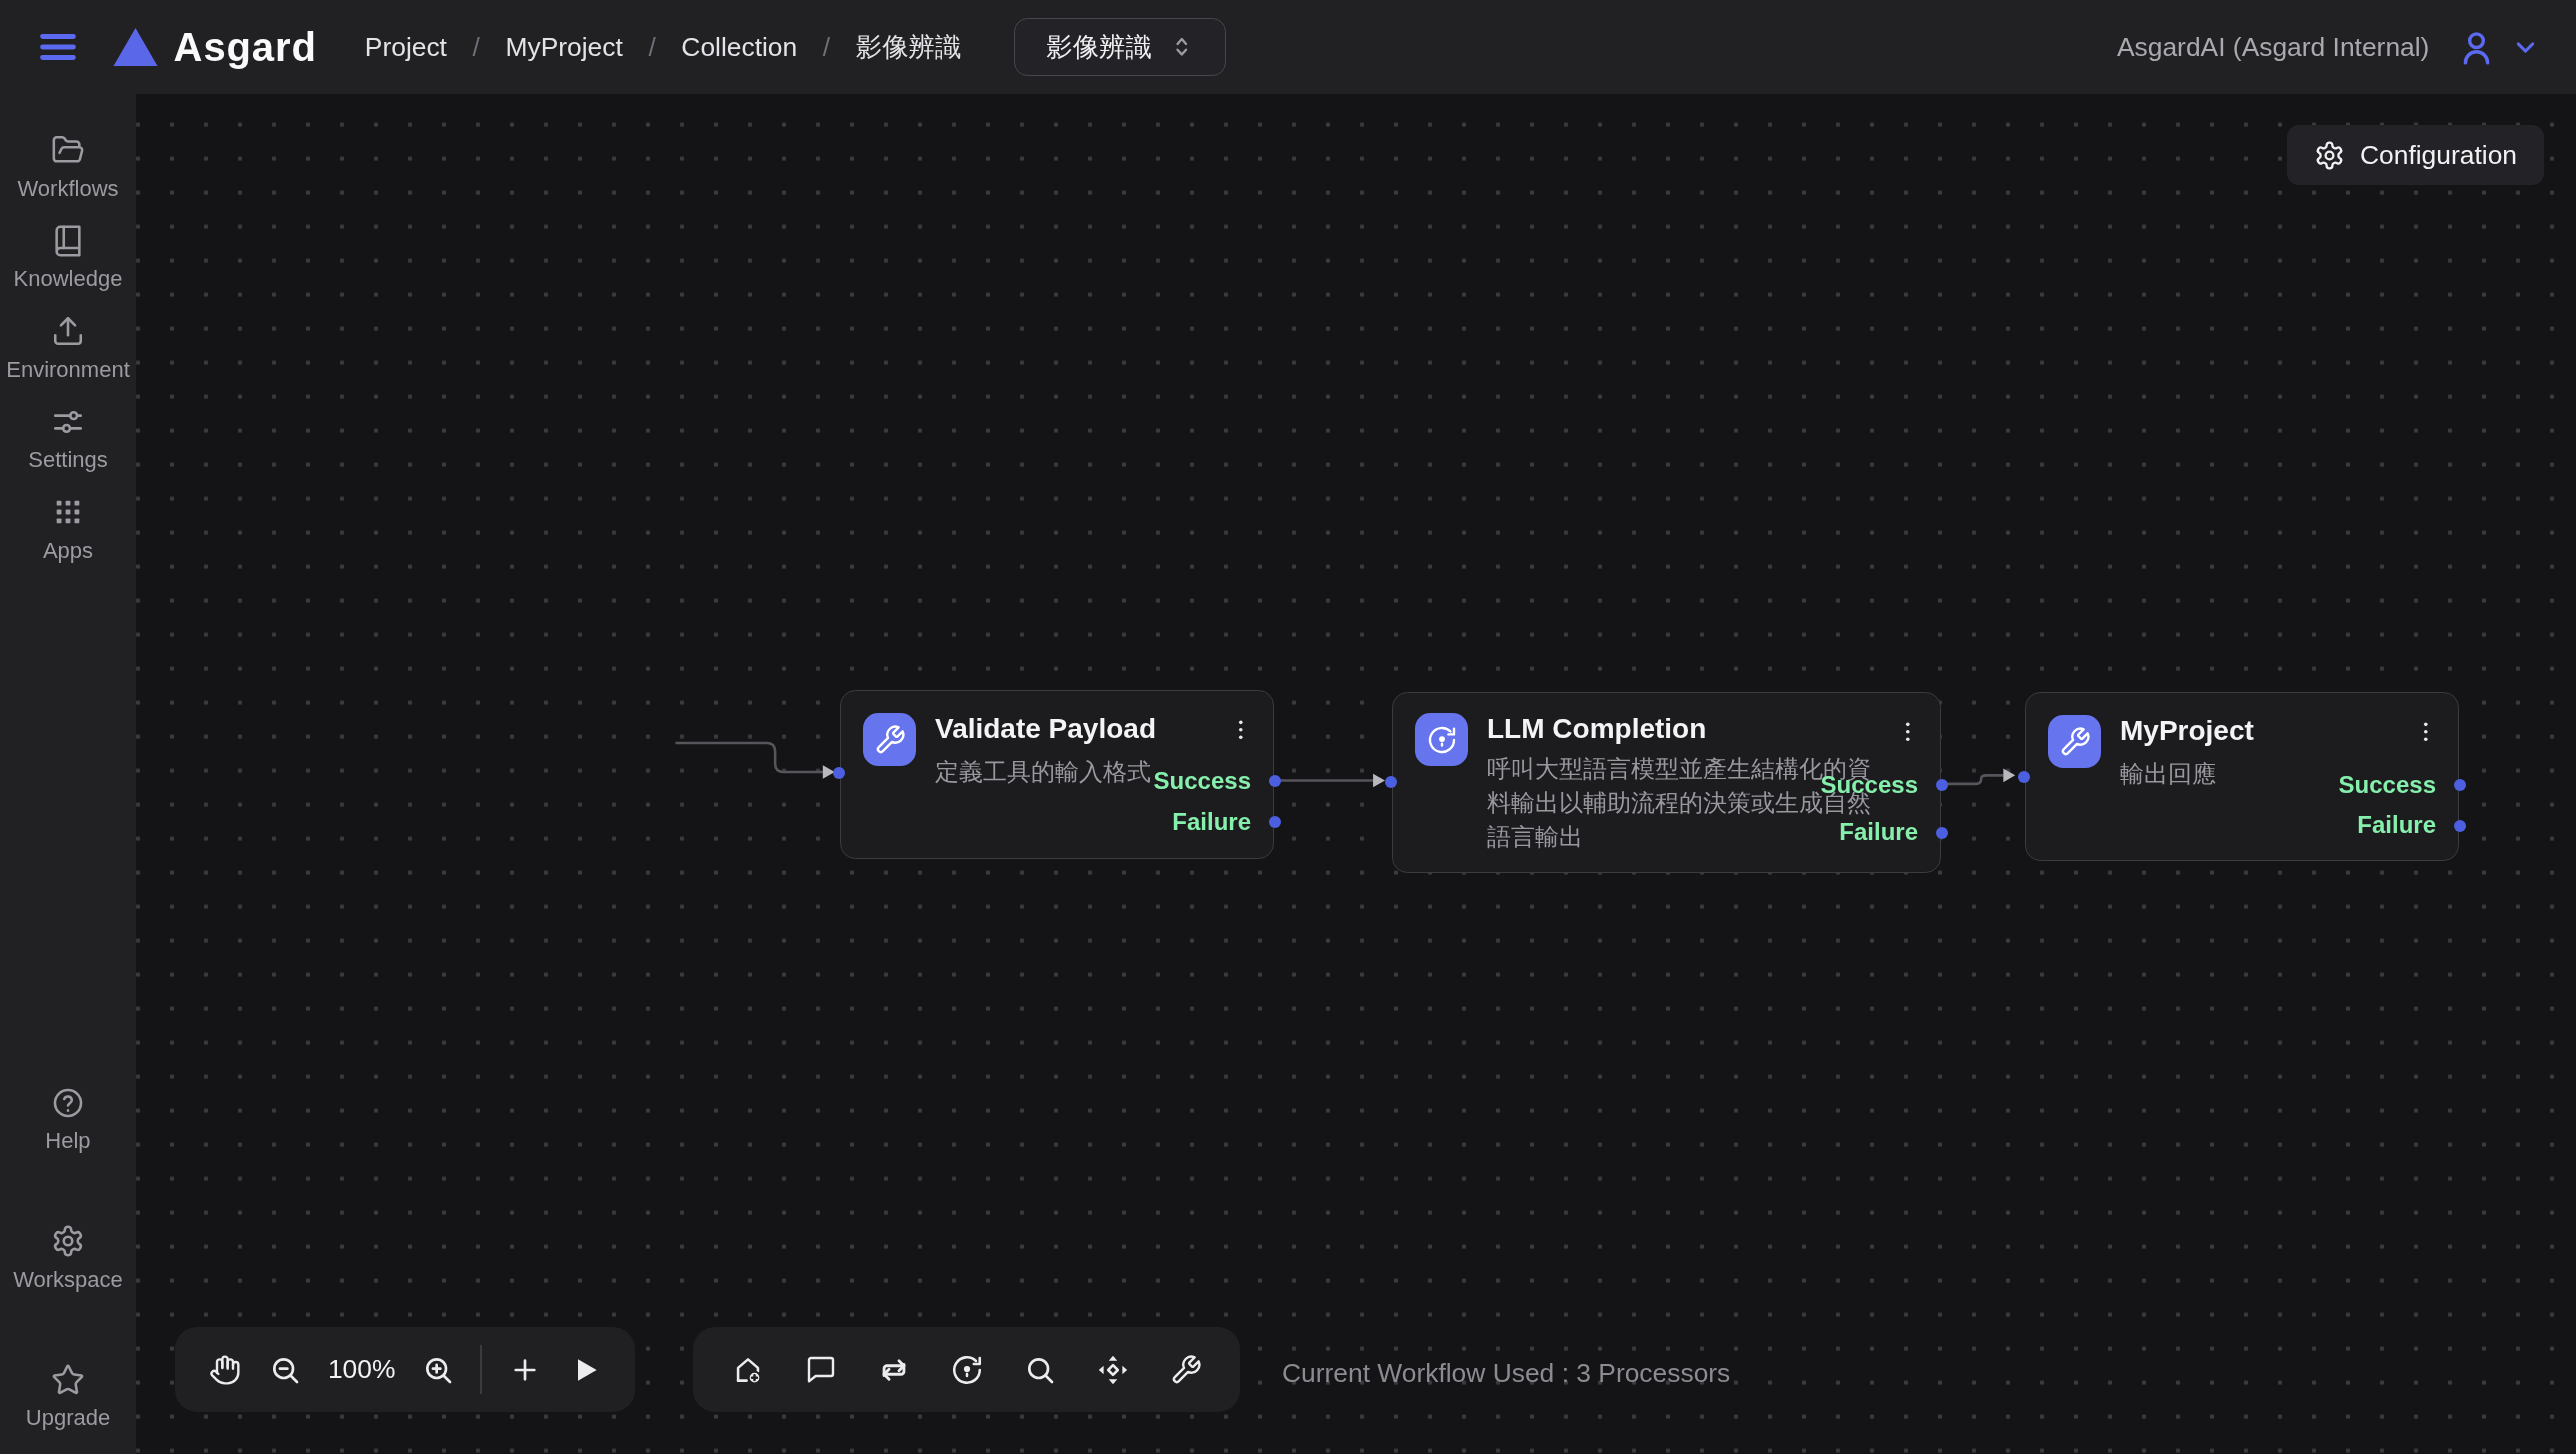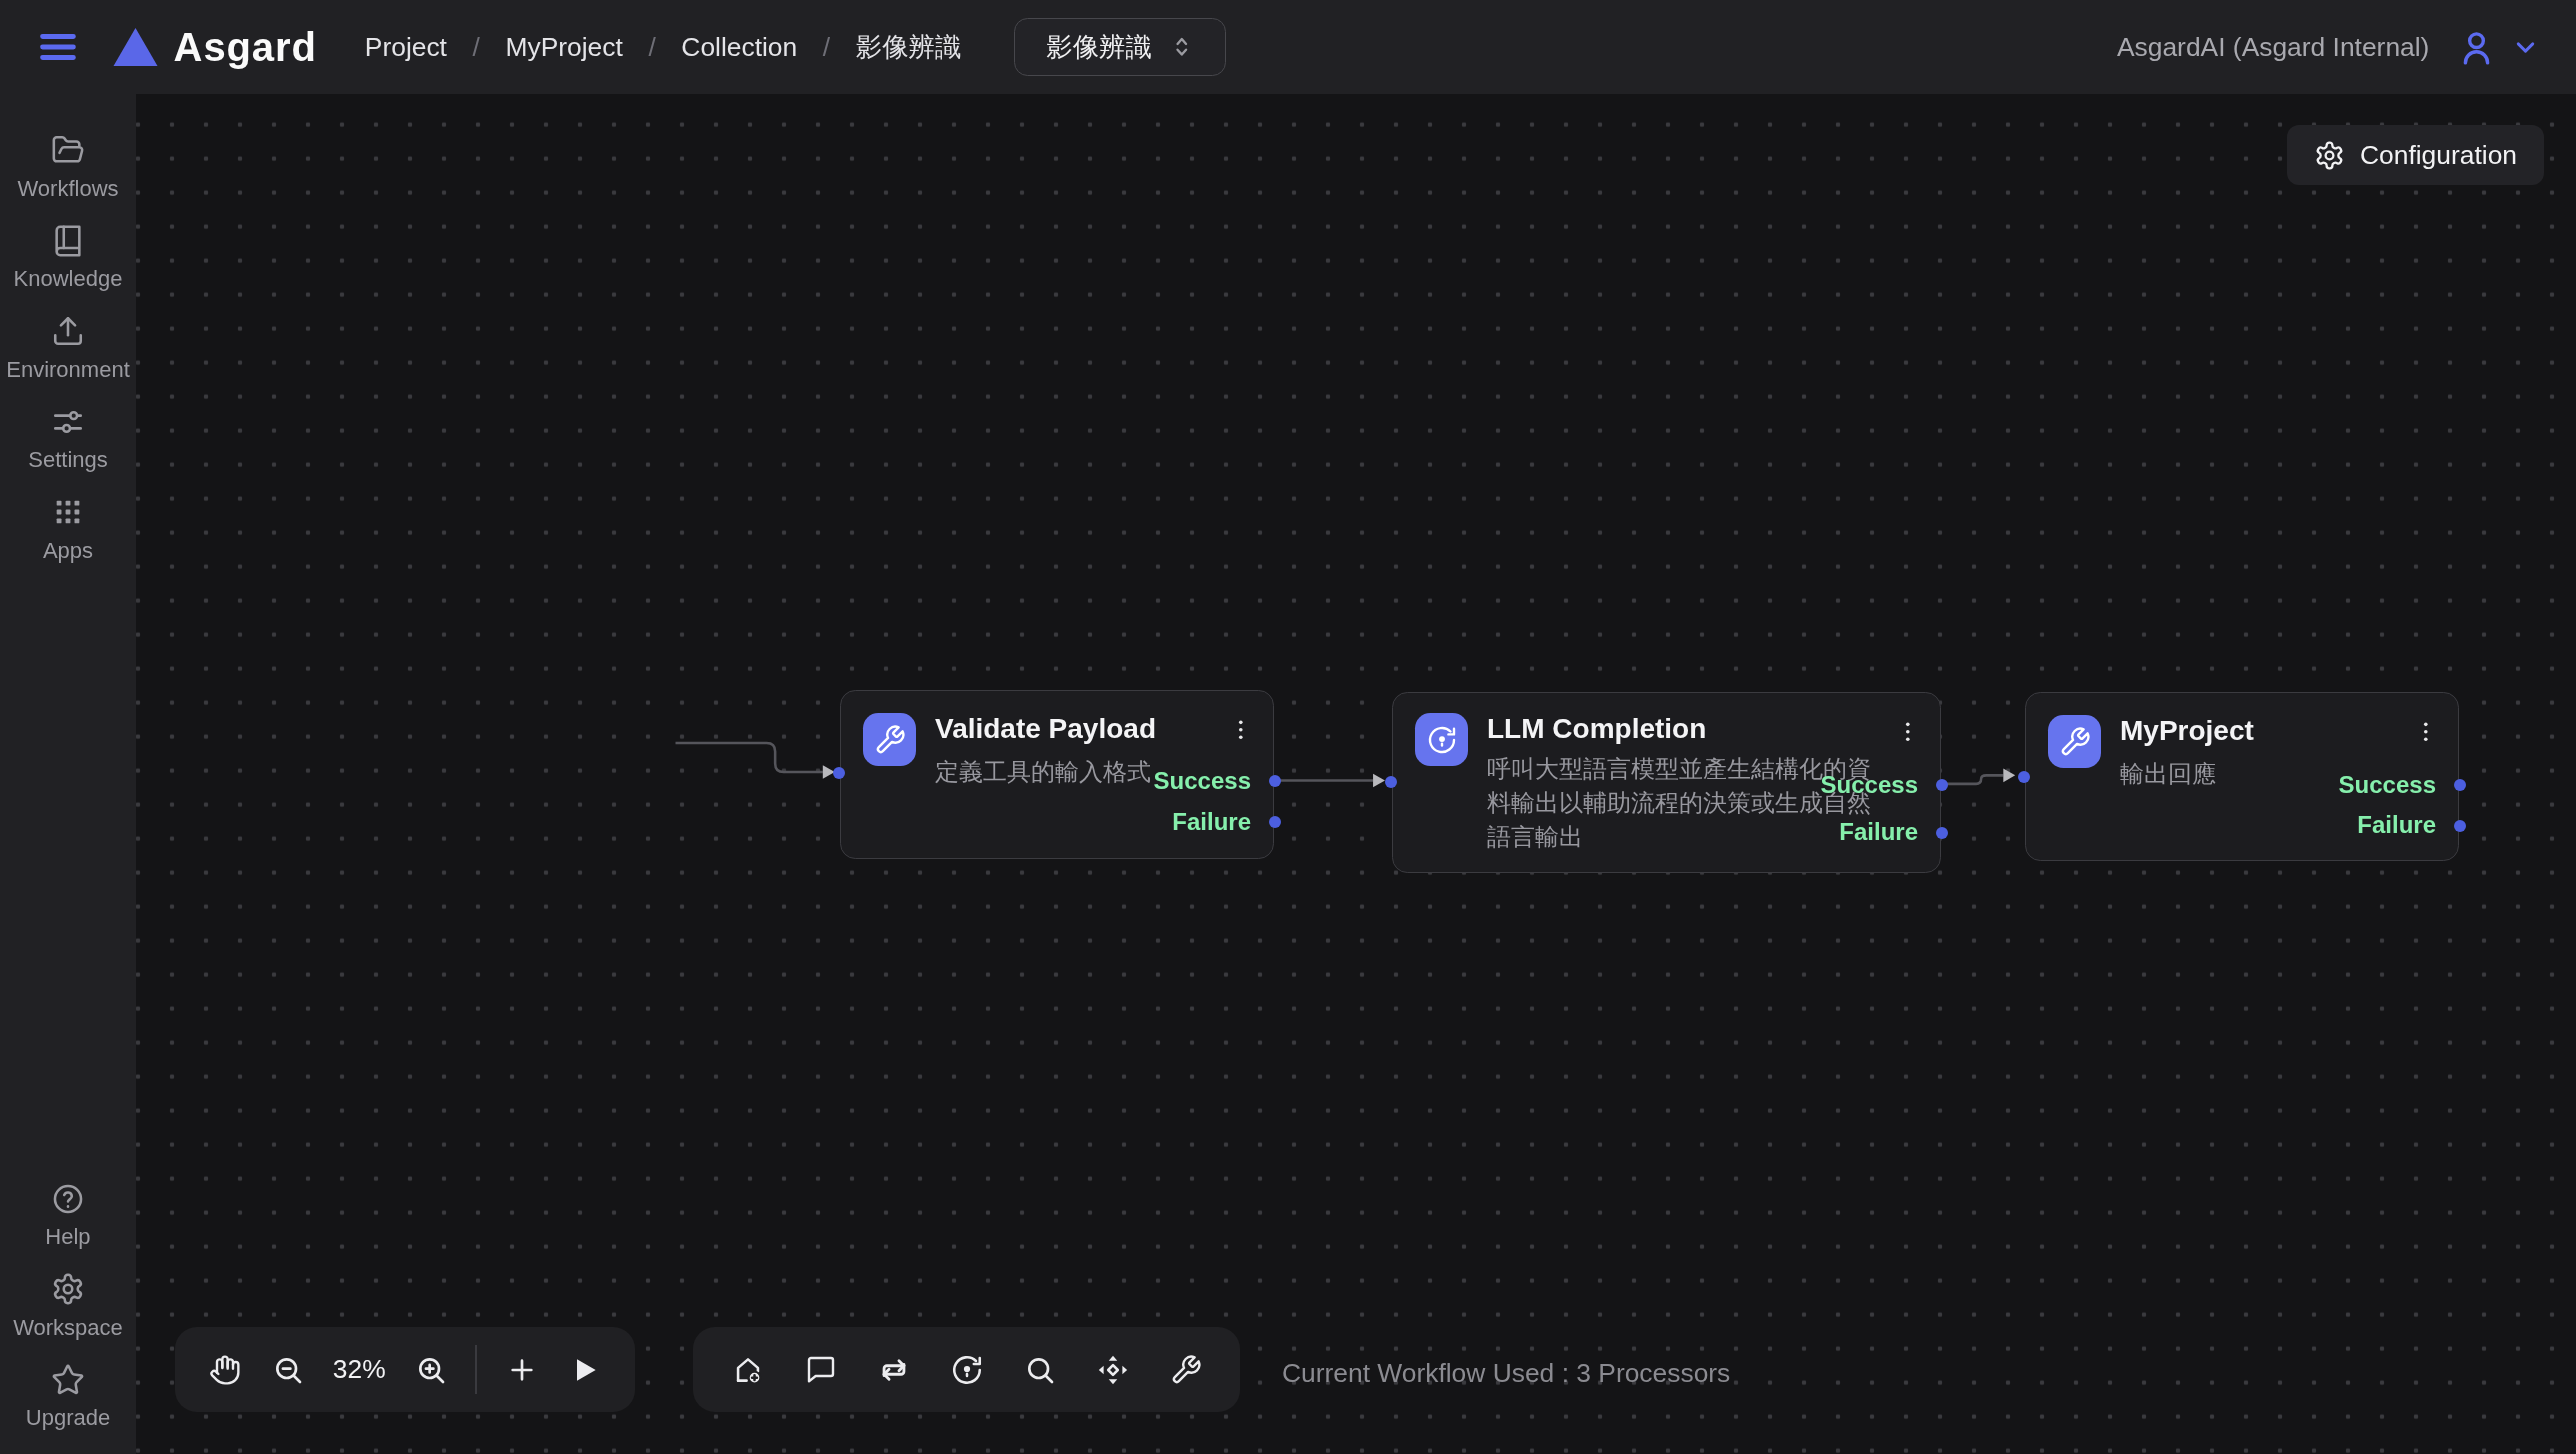--- a/index.html
+++ b/index.html
@@ -29,21 +29,21 @@
   .avatar{color:#5b6af0;}
   .acct-chev{color:#5b6af0;margin-left:13.6px;}
 
   
   .sidebar{position:absolute;top:94px;left:0;bottom:0;width:136px;background:#212124;
            display:flex;flex-direction:column;align-items:center;padding:39px 0 24px;box-sizing:border-box;}
   .side-item{display:flex;flex-direction:column;align-items:center;gap:8.5px;margin-bottom:22px;
              color:#9b9ba1;cursor:pointer;}
   .side-item .ic{width:34px;height:34px;}
   .side-item .lbl{font-size:22px;}
-  .side-bottom{margin-top:auto;display:flex;flex-direction:column;align-items:center;}
+  .side-bottom{margin-top:auto;display:flex;flex-direction:column;align-items:center;gap:48px;}
   .side-bottom .side-item:last-child{margin-bottom:0;}
 
   
   .canvas{position:absolute;top:94px;left:136px;right:0;bottom:0;background:#141416;
           background-image:radial-gradient(circle,#3a3a3e 2px,transparent 2.6px);
           background-size:34px 34px;background-position:19px 13.6px;}
   .config-btn{position:absolute;top:31px;right:32px;height:60px;background:#232327;border-radius:12px;
               display:flex;align-items:center;gap:15.3px;padding:0 27px;font-size:26.4px;color:#f2f2f4;cursor:pointer;}
 
   .edges{position:absolute;inset:0;pointer-events:none;}
@@ -335,21 +335,21 @@
           <path d="M18 8a2 2 0 1 1 4 0v6a8 8 0 0 1-8 8h-2c-2.8 0-4.5-.86-5.99-2.34l-3.6-3.6a2 2 0 0 1 2.83-2.82L7 15"></path>
         </svg>
     </div>
     <div class="tb-btn">
       <svg width="32" height="32" viewBox="0 0 24 24" class="stroke-ic" style="stroke-width:2">
           <circle cx="11" cy="11" r="7"></circle>
           <path d="M16.3 16.3 21 21"></path>
           <path d="M8.2 11h5.6"></path>
         </svg>
     </div>
-    <span class="zoom-label">32%</span>
+    <span class="zoom-label">100%</span>
     <div class="tb-btn">
       <svg width="32" height="32" viewBox="0 0 24 24" class="stroke-ic" style="stroke-width:2">
           <circle cx="11" cy="11" r="7"></circle>
           <path d="M16.3 16.3 21 21"></path>
           <path d="M8.2 11h5.6M11 8.2v5.6"></path>
         </svg>
     </div>
     <div class="tb-divider"></div>
     <div class="tb-btn">
       <svg width="32" height="32" viewBox="0 0 24 24" class="stroke-ic" style="stroke-width:2">

